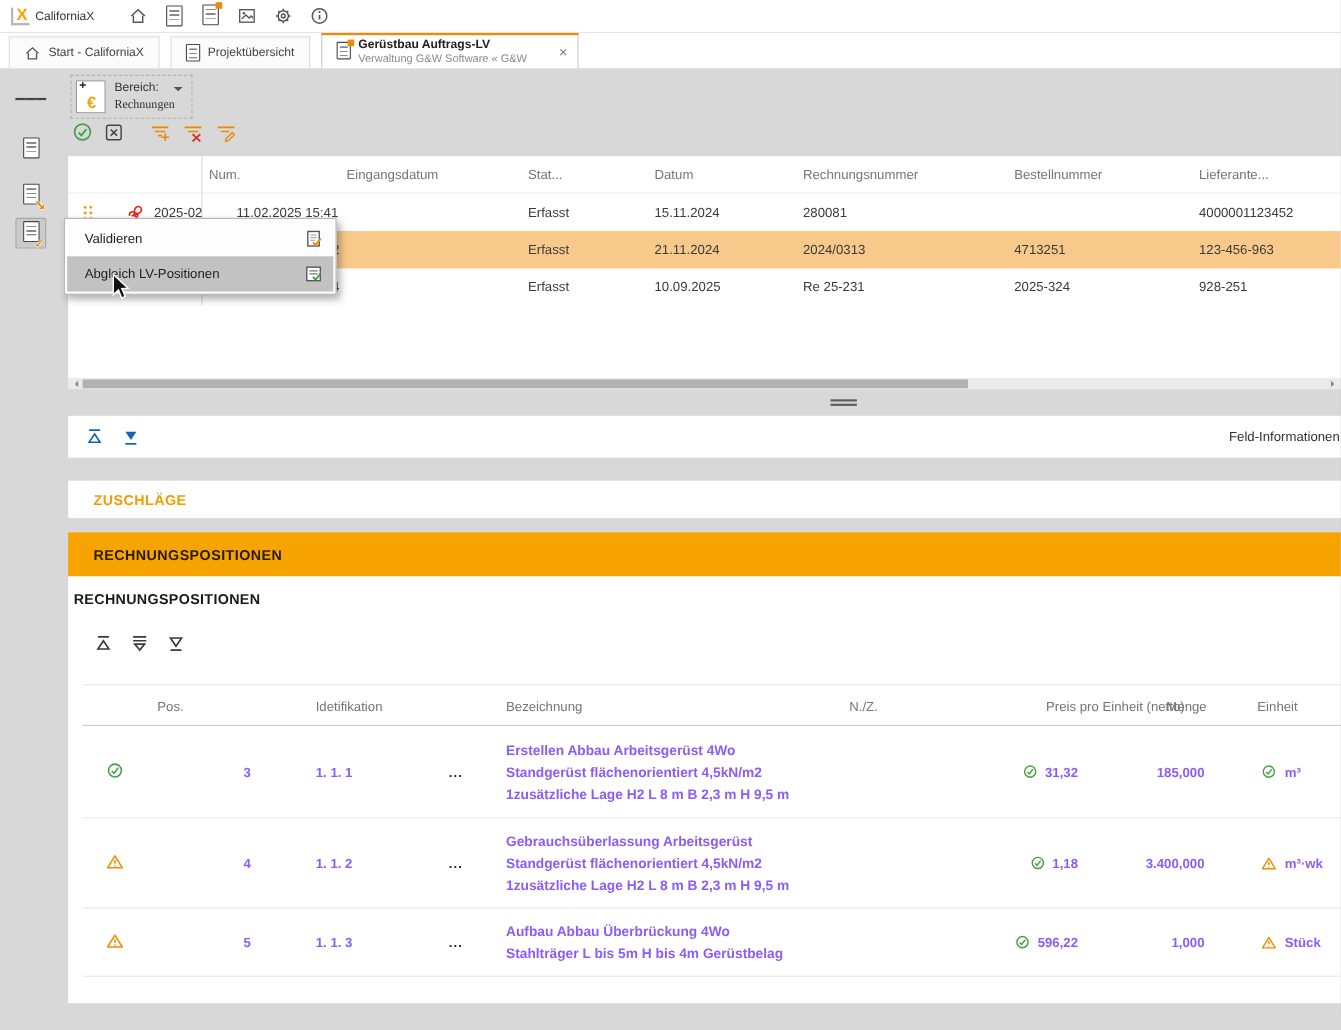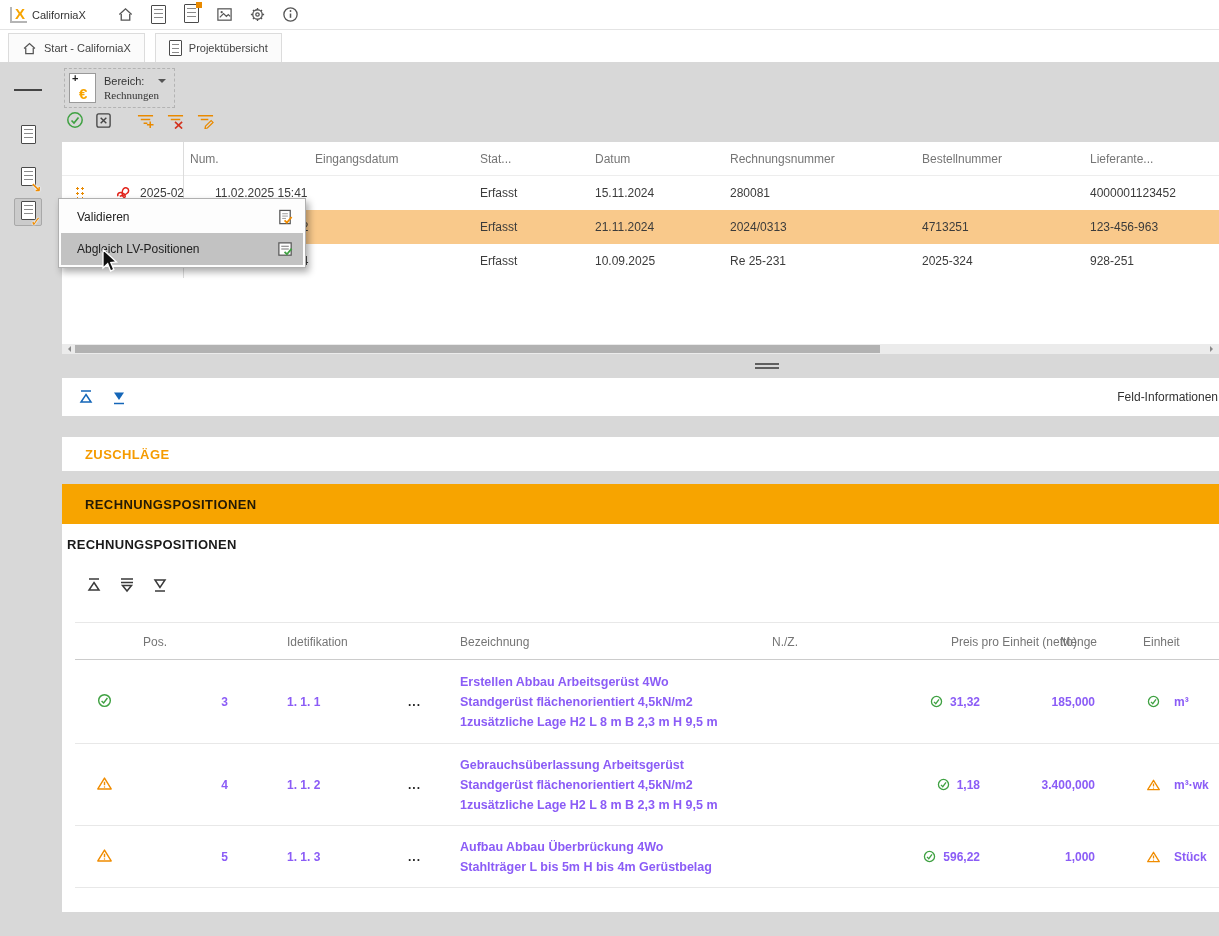--- a/index.html
+++ b/index.html
@@ -106,21 +106,21 @@
   .pt-row { position:relative; border-bottom:1px solid #e8e8e8; }
   .pt-row.h1{height:84px} .pt-row.h2{height:82px} .pt-row.h3{height:62px}
   .pc { position:absolute; top:50%; transform:translateY(-50%); white-space:nowrap; color:#8b5cf6;font-weight:bold; }
   .pc-status{left:22px} 
   .pc-pos{left:90px; width:63px; text-align:right;}
   .pc-id{left:212px}
   .pc-more{left:333px; font-weight:bold; letter-spacing:1px; color:#222;}
   .pc-bez{left:385px; font-size:12.5px; line-height:20px;}
   .pc-preis{right:239px; display:flex; align-items:flex-start; gap:7px;}
   .pc-menge{right:124px;}
-  .pc-einheit{left:1072px; display:flex; align-items:center; gap:14px;}
+  .pc-einheit{left:1072px; display:flex; align-items:center; gap:8px;}
 </style>
 </head>
 <body>
 
 <div id="root">
 
   <header class="titlebar">
     <span class="logo-x">X</span>
     <span class="app-name">CaliforniaX</span>
     <nav class="tb-icons">
@@ -166,20 +166,28 @@
     <div class="tab">
       <svg width="15" height="15" viewBox="0 0 18 18" fill="none" stroke="#555" stroke-width="1.5">
           <path d="M2.5 9 L9 3 L15.5 9"></path>
           <path d="M4.5 8.5 V15 H13.5 V8.5"></path>
         </svg>
       <span>Start - CaliforniaX</span>
     </div>
     <div class="tab">
       <i class="icon-page sm"></i>
       <span>Projektübersicht</span>
+    </div>
+    <div class="tab active">
+      <span class="icon-wrap"><i class="icon-page sm"></i><i class="badge-dot" style="background:#F08C00"></i></span>
+      <span class="tab-lines">
+        <span class="t1">Gerüstbau Auftrags-LV</span>
+        <span class="t2">Verwaltung G&amp;W Software « G&amp;W</span>
+      </span>
+      <span class="tab-close">×</span>
     </div>
   </nav>
 
   <aside class="sidebar">
     <span class="sb-item sb-burger" style="top:14px">
         <span></span>
         <span></span>
         <span></span>
       </span>
     <span class="sb-item" style="top:58px">

